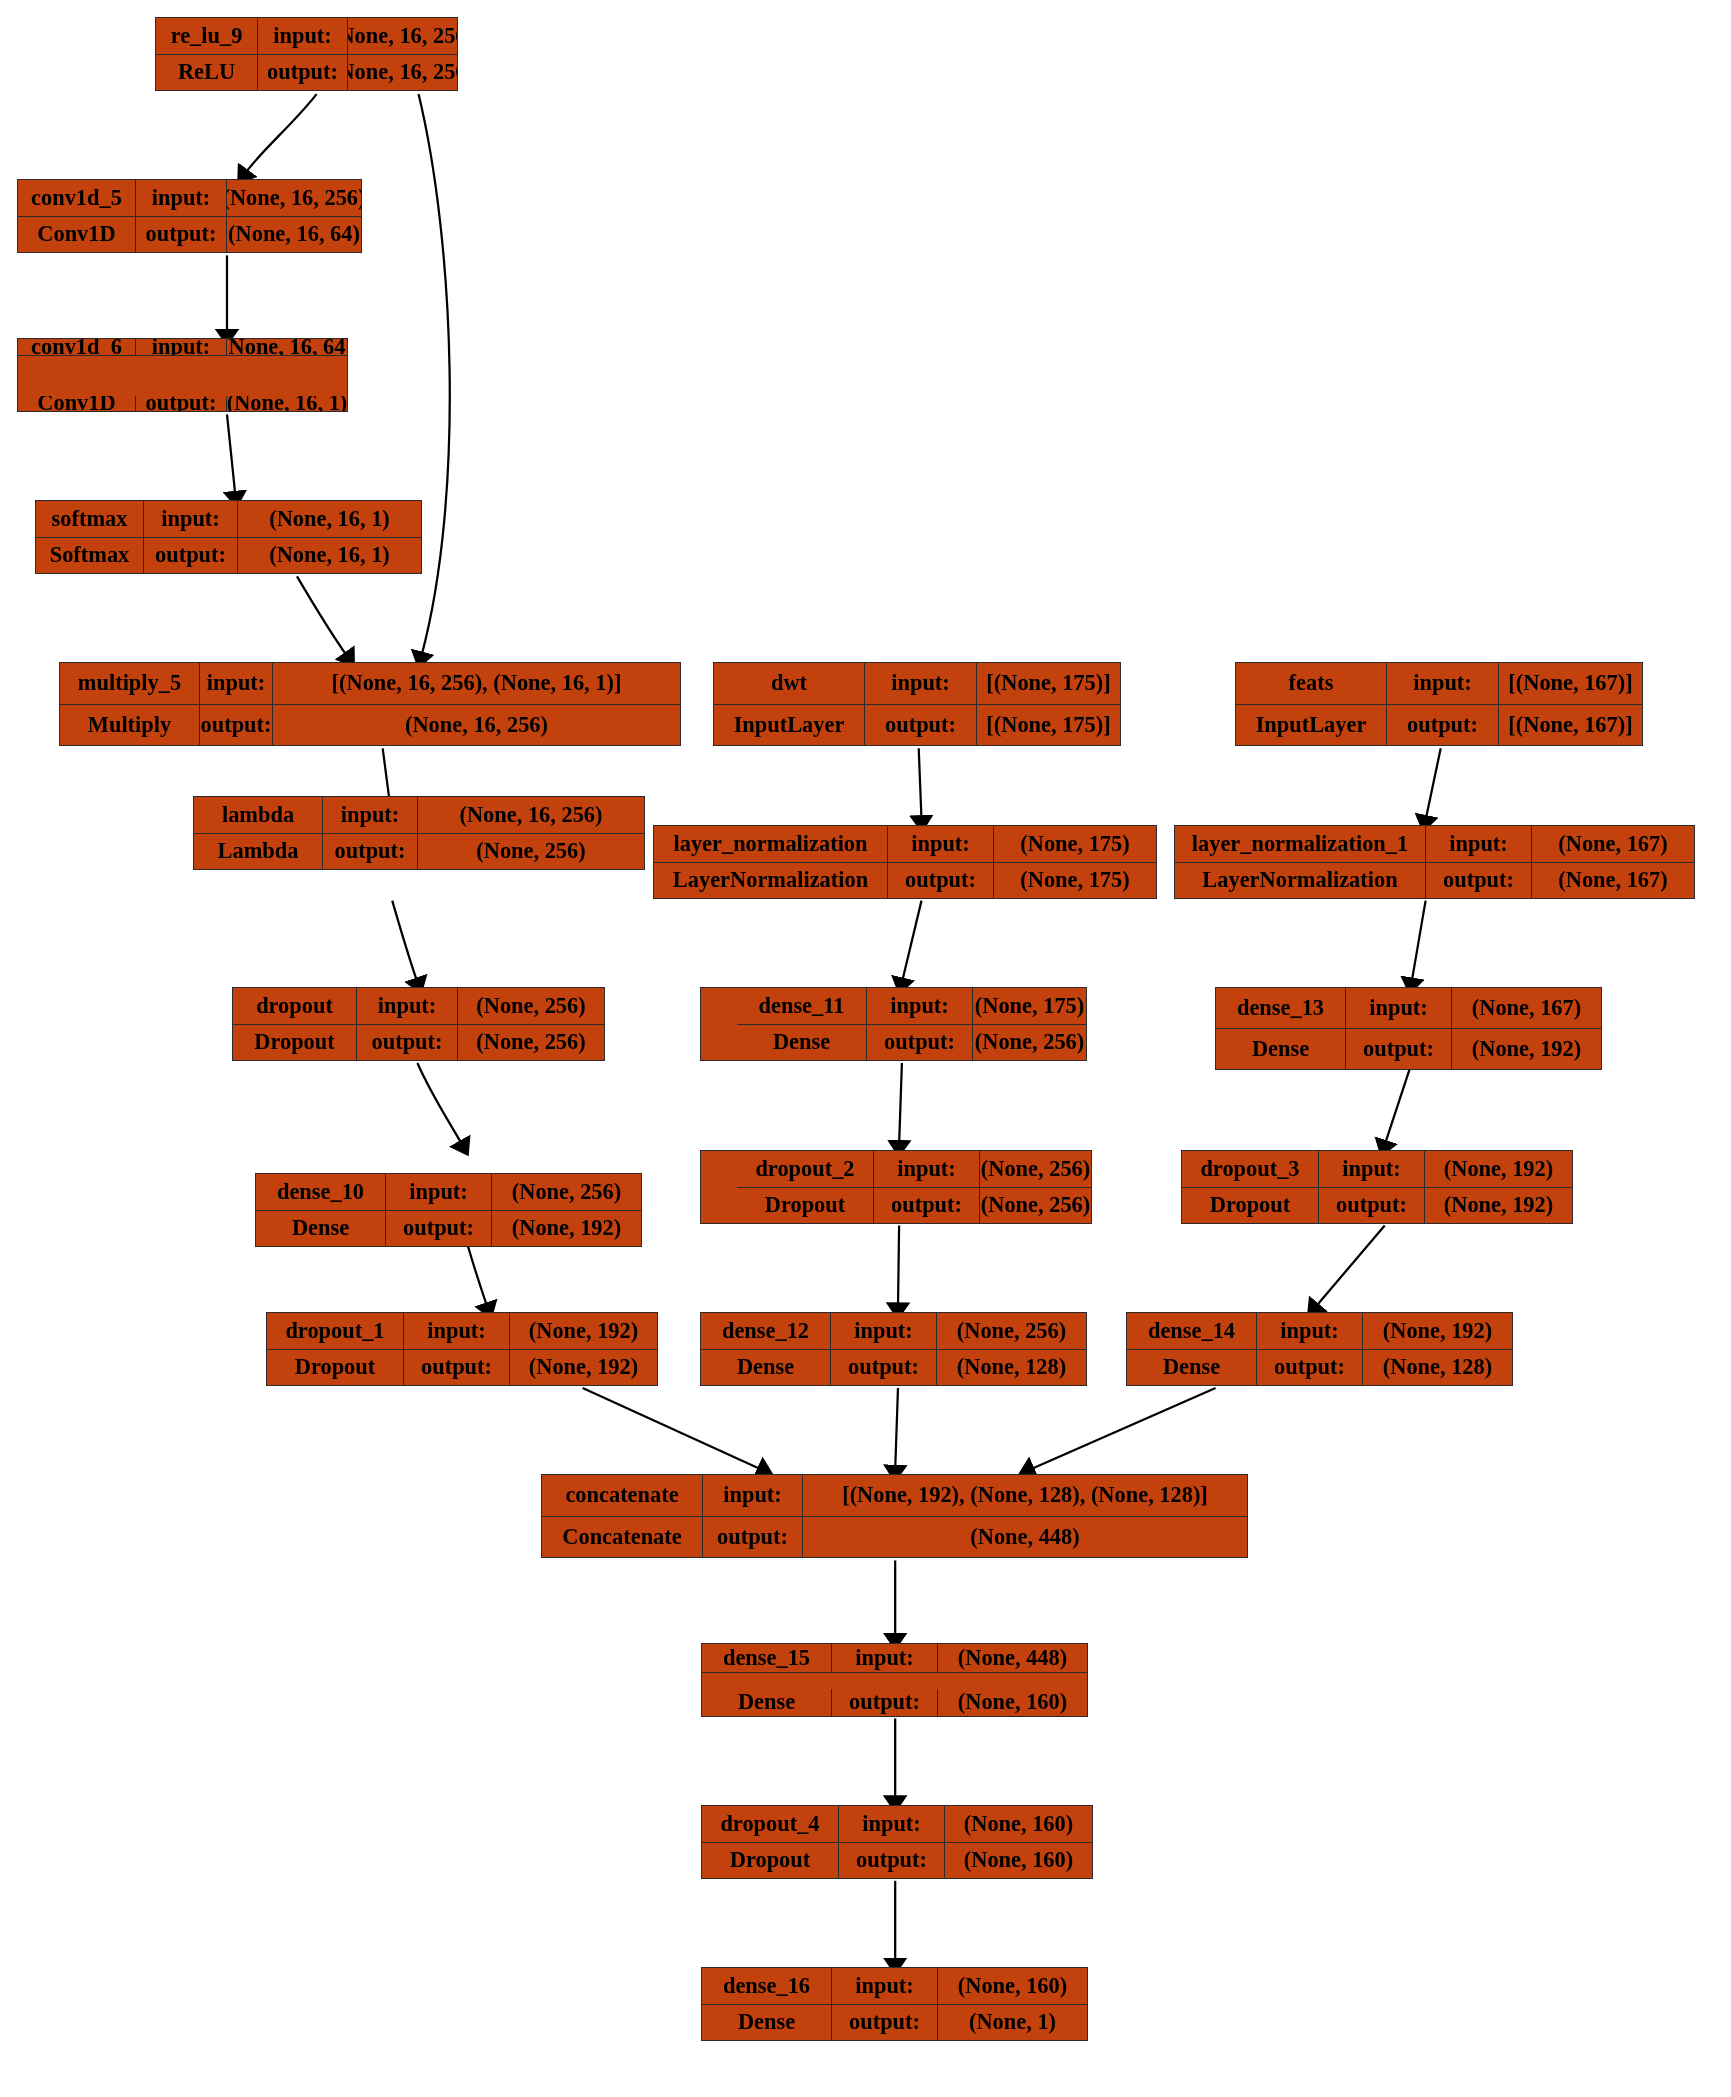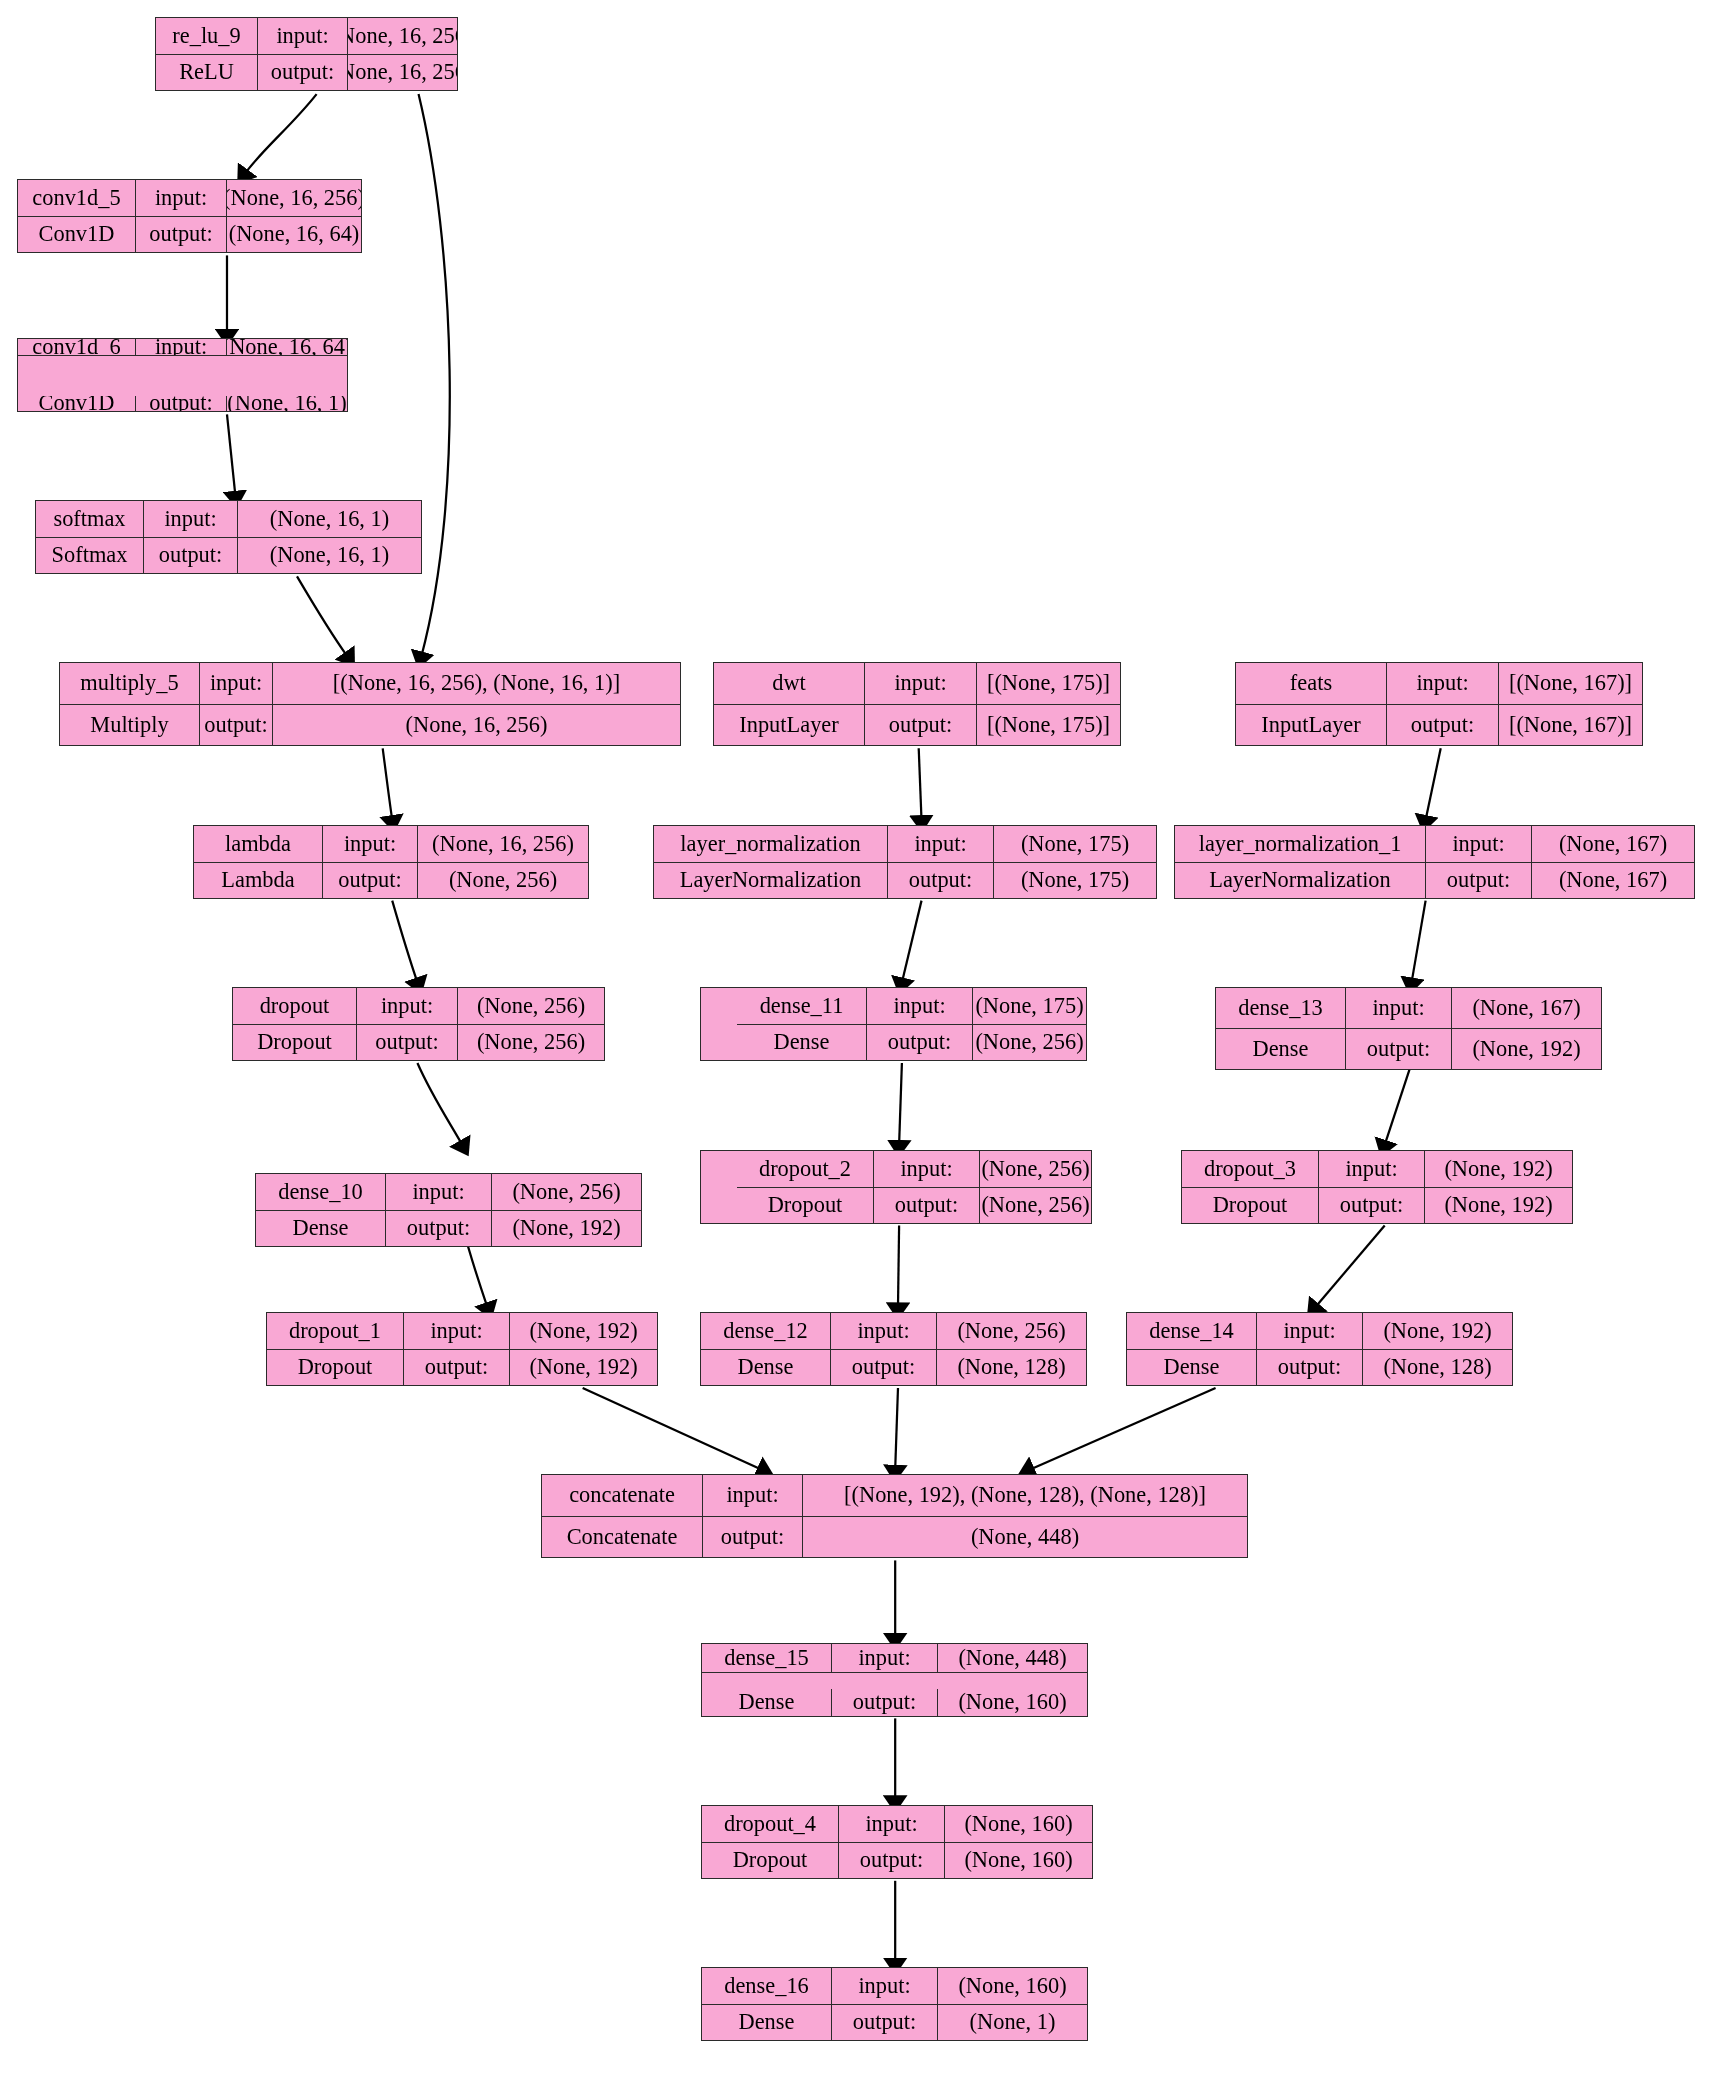--- a/index.html
+++ b/index.html
@@ -20,23 +20,24 @@
     left: 0;
     top: 0;
     width: 1731px;
     height: 2097px;
     pointer-events: none;
   }
   .node {
     position: absolute;
     box-sizing: border-box;
     border: 1.7px solid #2b2b2b;
-    background: #f9a8d4;
+    background: #c2410c;
     display: flex;
     flex-direction: column;
+    font-weight: bold;
   }
   .node-row {
     display: flex;
     flex-direction: row;
     flex: 1 1 50%;
     min-height: 0;
   }
   .node-row.top {
     border-bottom: 1.7px solid #2b2b2b;
   }
@@ -182,21 +183,21 @@
           <div class="cell c-name" style="flex: 0 0 151px;">feats</div>
           <div class="cell c-io" style="flex: 0 0 112px;">input:</div>
           <div class="cell c-shape">[(None, 167)]</div>
         </div>
         <div class="node-row">
           <div class="cell c-name" style="flex: 0 0 151px;">InputLayer</div>
           <div class="cell c-io" style="flex: 0 0 112px;">output:</div>
           <div class="cell c-shape">[(None, 167)]</div>
         </div>
       </div>
-      <div class="node" style="left: 193px; top: 825px; width: 396px; height: 74px; text-align: right;">
+      <div class="node" style="left: 193px; top: 796px; width: 452px; height: 74px; text-align: right;">
         <div class="node-row top">
           <div class="cell c-name" style="flex: 0 0 129px;">lambda</div>
           <div class="cell c-io" style="flex: 0 0 95px;">input:</div>
           <div class="cell c-shape">(None, 16, 256)</div>
         </div>
         <div class="node-row">
           <div class="cell c-name" style="flex: 0 0 129px;">Lambda</div>
           <div class="cell c-io" style="flex: 0 0 95px;">output:</div>
           <div class="cell c-shape">(None, 256)</div>
         </div>

